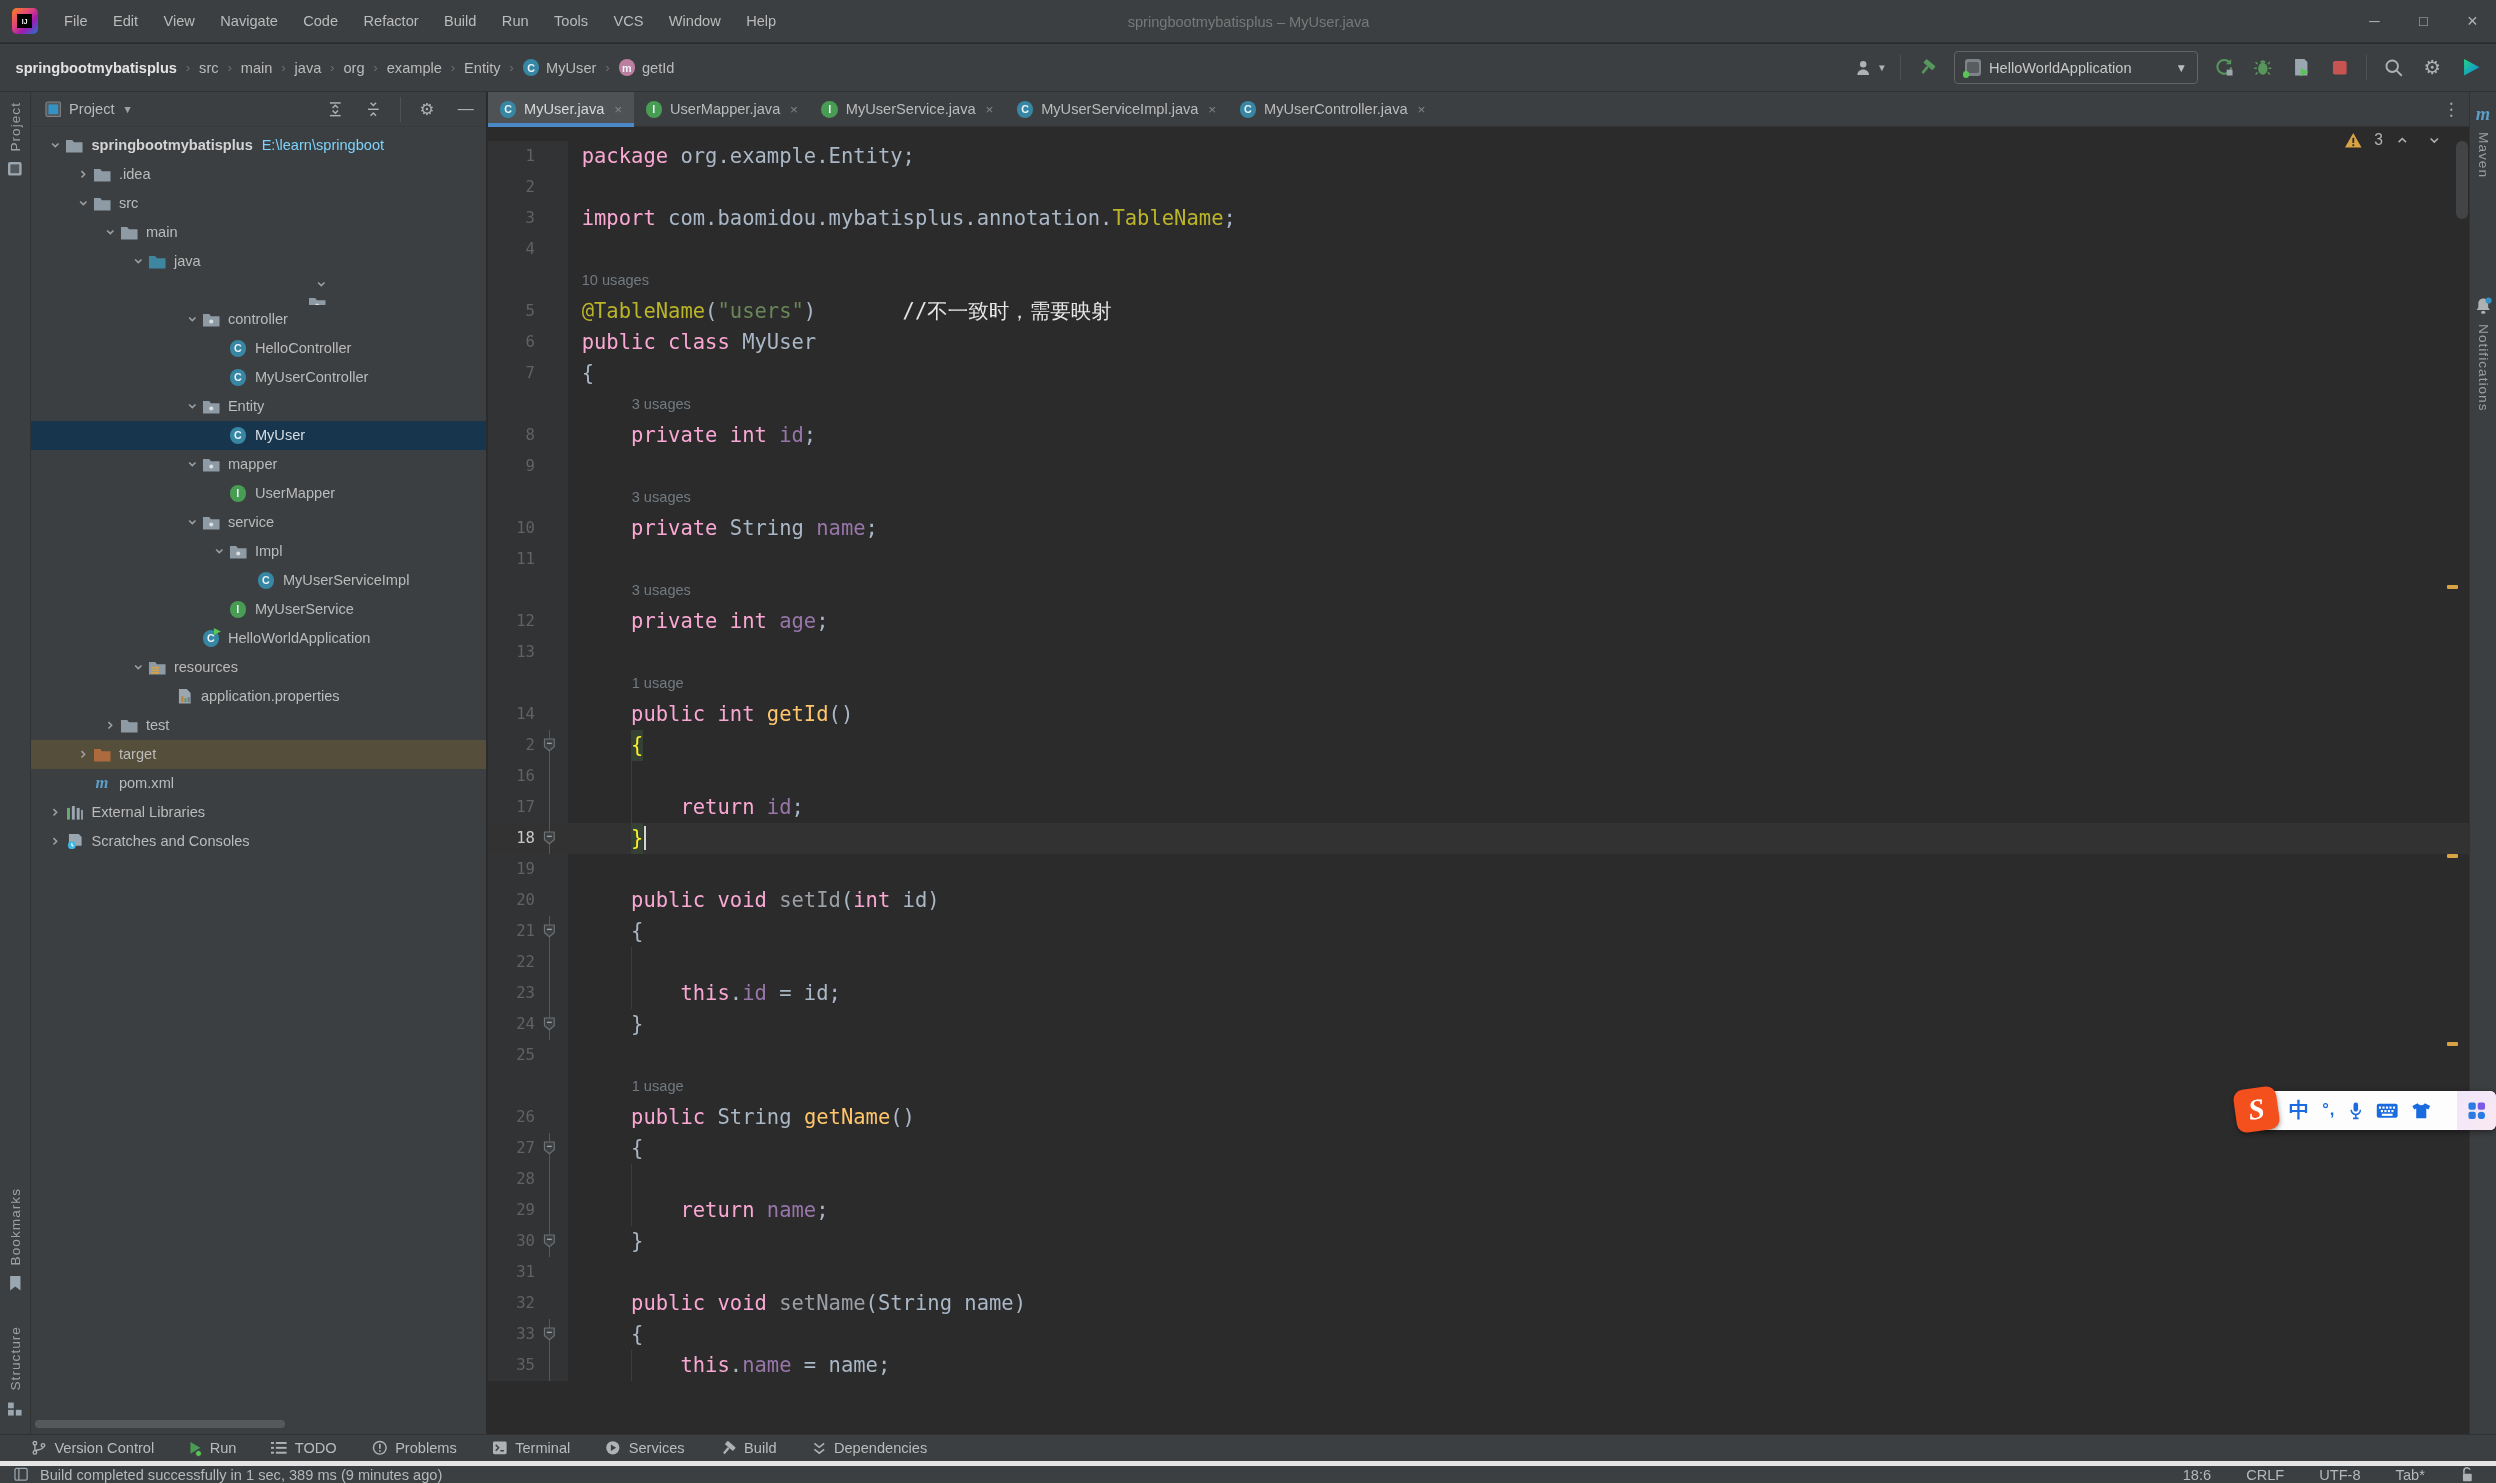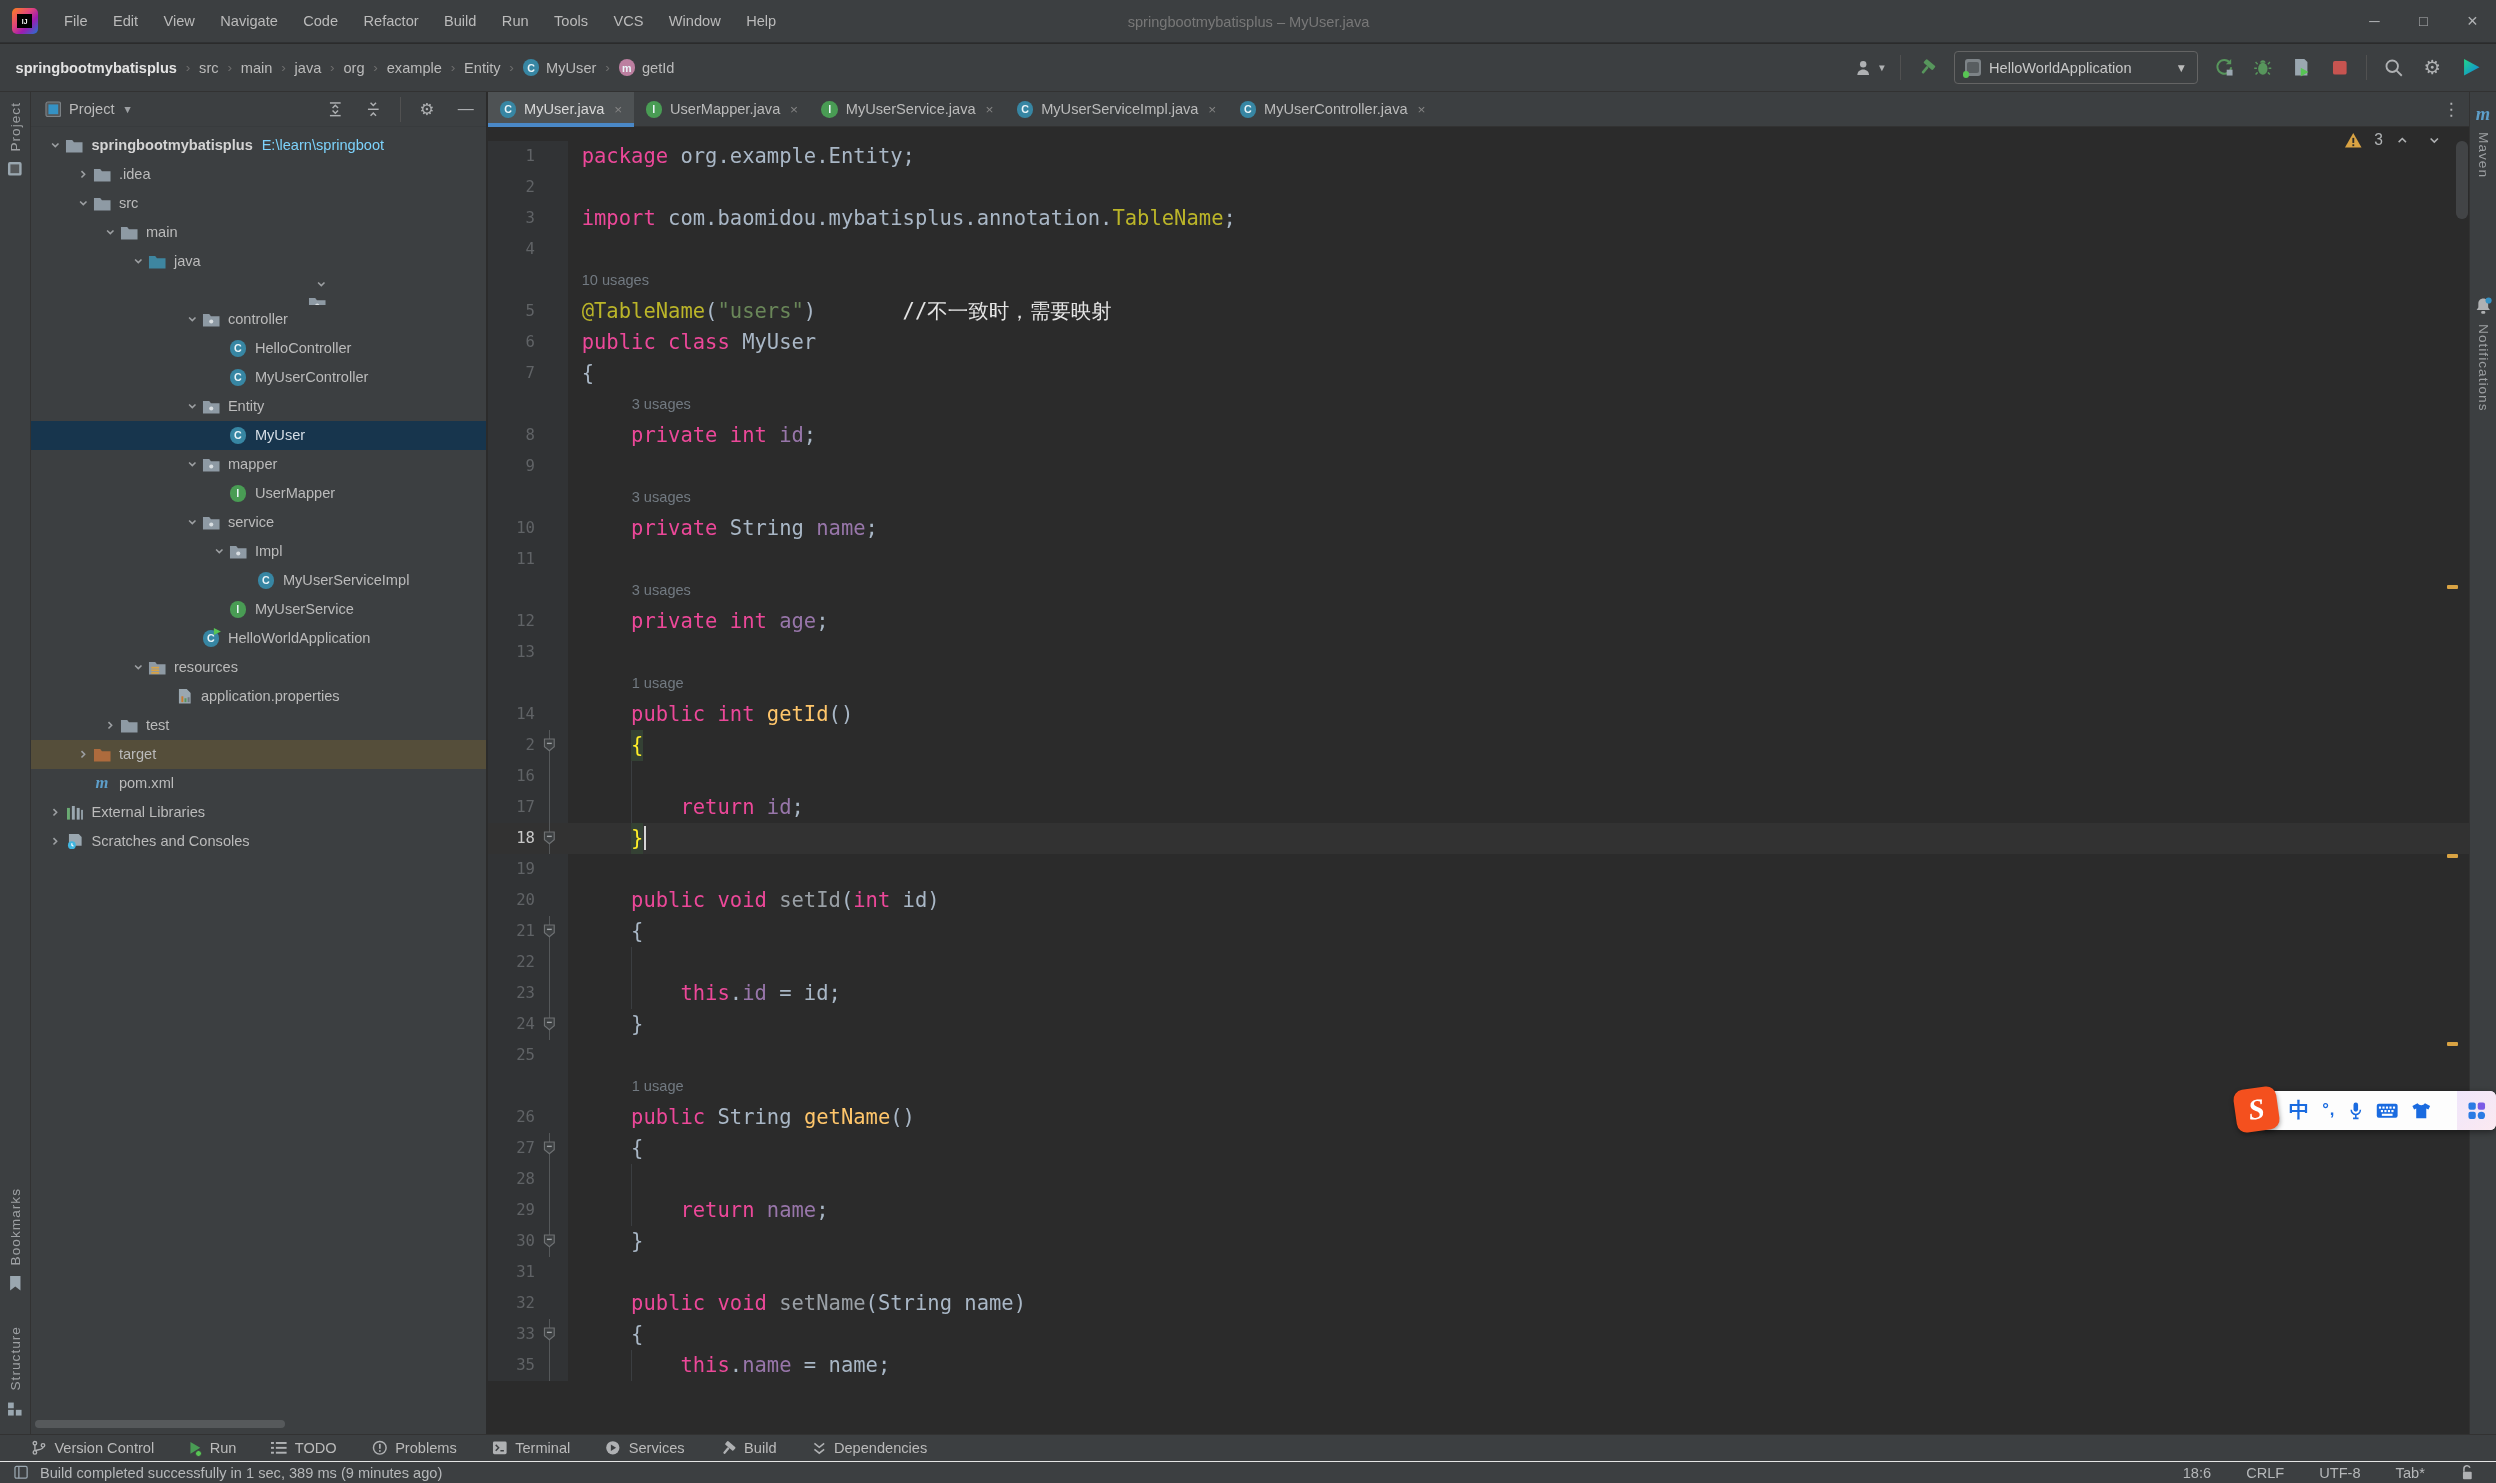--- a/index.html
+++ b/index.html
@@ -65,33 +65,33 @@
 .erow{position:relative;height:31px;display:flex;align-items:center}
 .erow.cur{background:#323232}
 .gut{width:80px;flex:0 0 80px;height:100%;background:#313335;display:flex;align-items:center}
 .erow.cur .gut{background:#323232}
 .lnum{display:inline-block;width:47px;text-align:right;font:15.6px "DejaVu Sans Mono",monospace;color:#606366}
 .erow.cur .lnum{color:#c8c8c8}
 .foldcol{position:relative;width:29px;height:100%;display:flex;align-items:center;justify-content:center}
 .foldcol.line:before{content:"";position:absolute;left:13.7px;top:0;bottom:0;width:1px;background:#55585a}
 .ecode{position:relative;flex:1;height:100%;display:flex;align-items:center;padding-left:13.7px;font:20.5px/31px "DejaVu Sans Mono",monospace;white-space:pre;color:#a9b7c6}
 .guide{position:absolute;left:63px;top:0;bottom:0;width:1px;background:#3b3e41}
-.seg.k{color:#ec4899}.seg.t{color:#a9b7c6}.seg.a{color:#bbb529}.seg.s{color:#6a8759}
+.seg.k{color:#f9a8d4}.seg.t{color:#a9b7c6}.seg.a{color:#bbb529}.seg.s{color:#6a8759}
 .seg.c{color:#e5e5e5}.seg.f{color:#9876aa}.seg.m{color:#ffc66b}.seg.d{color:#9aa0a6}
 .seg.b{color:#ffef28;background:#344134}
 .inlaytxt{font:14.6px "Liberation Sans",sans-serif;color:#727a82}
 .caret{display:inline-block;width:2px;height:24.4px;background:#d4d4d4;vertical-align:middle;margin-left:1px}
 #inspect{position:absolute;left:1856px;top:39px;display:flex;align-items:center;gap:11.7px;font-size:15.6px;color:#b0b3b5}
 #vthumb{position:absolute;right:2px;top:49px;width:11.7px;height:78px;background:#4d5052;border-radius:5.9px;opacity:.7}
 .estripe-mark{position:absolute;right:11.7px;width:11.7px;height:3.9px;background:#d9a343;border-radius:1px}
 
 #bottombar{left:0;top:1434px;width:2497px;height:27px;background:#3c3f41;border-top:1px solid #323232;display:flex;align-items:center;padding-left:31px}
 .bitem{display:flex;align-items:center;gap:7.8px;font-size:14.6px;color:#bbbbbb;margin-right:35px;position:relative}
 .rundot{position:absolute;left:5.9px;bottom:-1px;width:6.8px;height:6.8px;border-radius:50%;background:#58c554;border:1px solid #3c3f41}
-#statusbar{left:0;top:1461px;width:2497px;height:22.4px;background:#3c3f41;border-top:1px solid #e5e5e5;display:flex;align-items:center;font-size:14.6px;color:#b6b8ba;padding:0 13.7px}
+#statusbar{left:0;top:1461px;width:2497px;height:22.4px;background:#3c3f41;border-top:5px solid #e5e5e5;display:flex;align-items:center;font-size:14.6px;color:#b6b8ba;padding:0 13.7px}
 #statusbar .msg{margin-left:11.7px}
 #status-right{margin-left:auto;display:flex;align-items:center;gap:35px;padding-right:9.8px}
 
 #ime{left:2235px;top:1088px;width:261px;height:45px;position:absolute}
 #ime .panel{position:absolute;left:25px;top:2.9px;width:236px;height:39px;background:#fdfdfd;border-radius:5.9px;box-shadow:0 2px 5.9px rgba(0,0,0,.45);display:flex;align-items:center;gap:12.7px;padding-left:29px}
 #ime .slogo{position:absolute;left:0;top:0;width:43px;height:43px;background:#f4501e;border-radius:9.8px;transform:rotate(-8deg);display:flex;align-items:center;justify-content:center;box-shadow:0 2px 4.9px rgba(0,0,0,.4)}
 #ime .slogo b{color:#fff;font:bold italic 29px "Liberation Serif",serif}
 #ime .zh{color:#1a6be0;font:bold 20.5px "Liberation Sans",sans-serif}
 #ime .punct{color:#1a6be0;font:bold 16.6px "Liberation Sans",sans-serif;letter-spacing:1px}
 #ime .gridwrap{height:39px;width:39px;border-radius:0 5.9px 5.9px 0;background:linear-gradient(135deg,#efe6fb,#fbe9f1);display:flex;align-items:center;justify-content:center;margin-left:auto}

